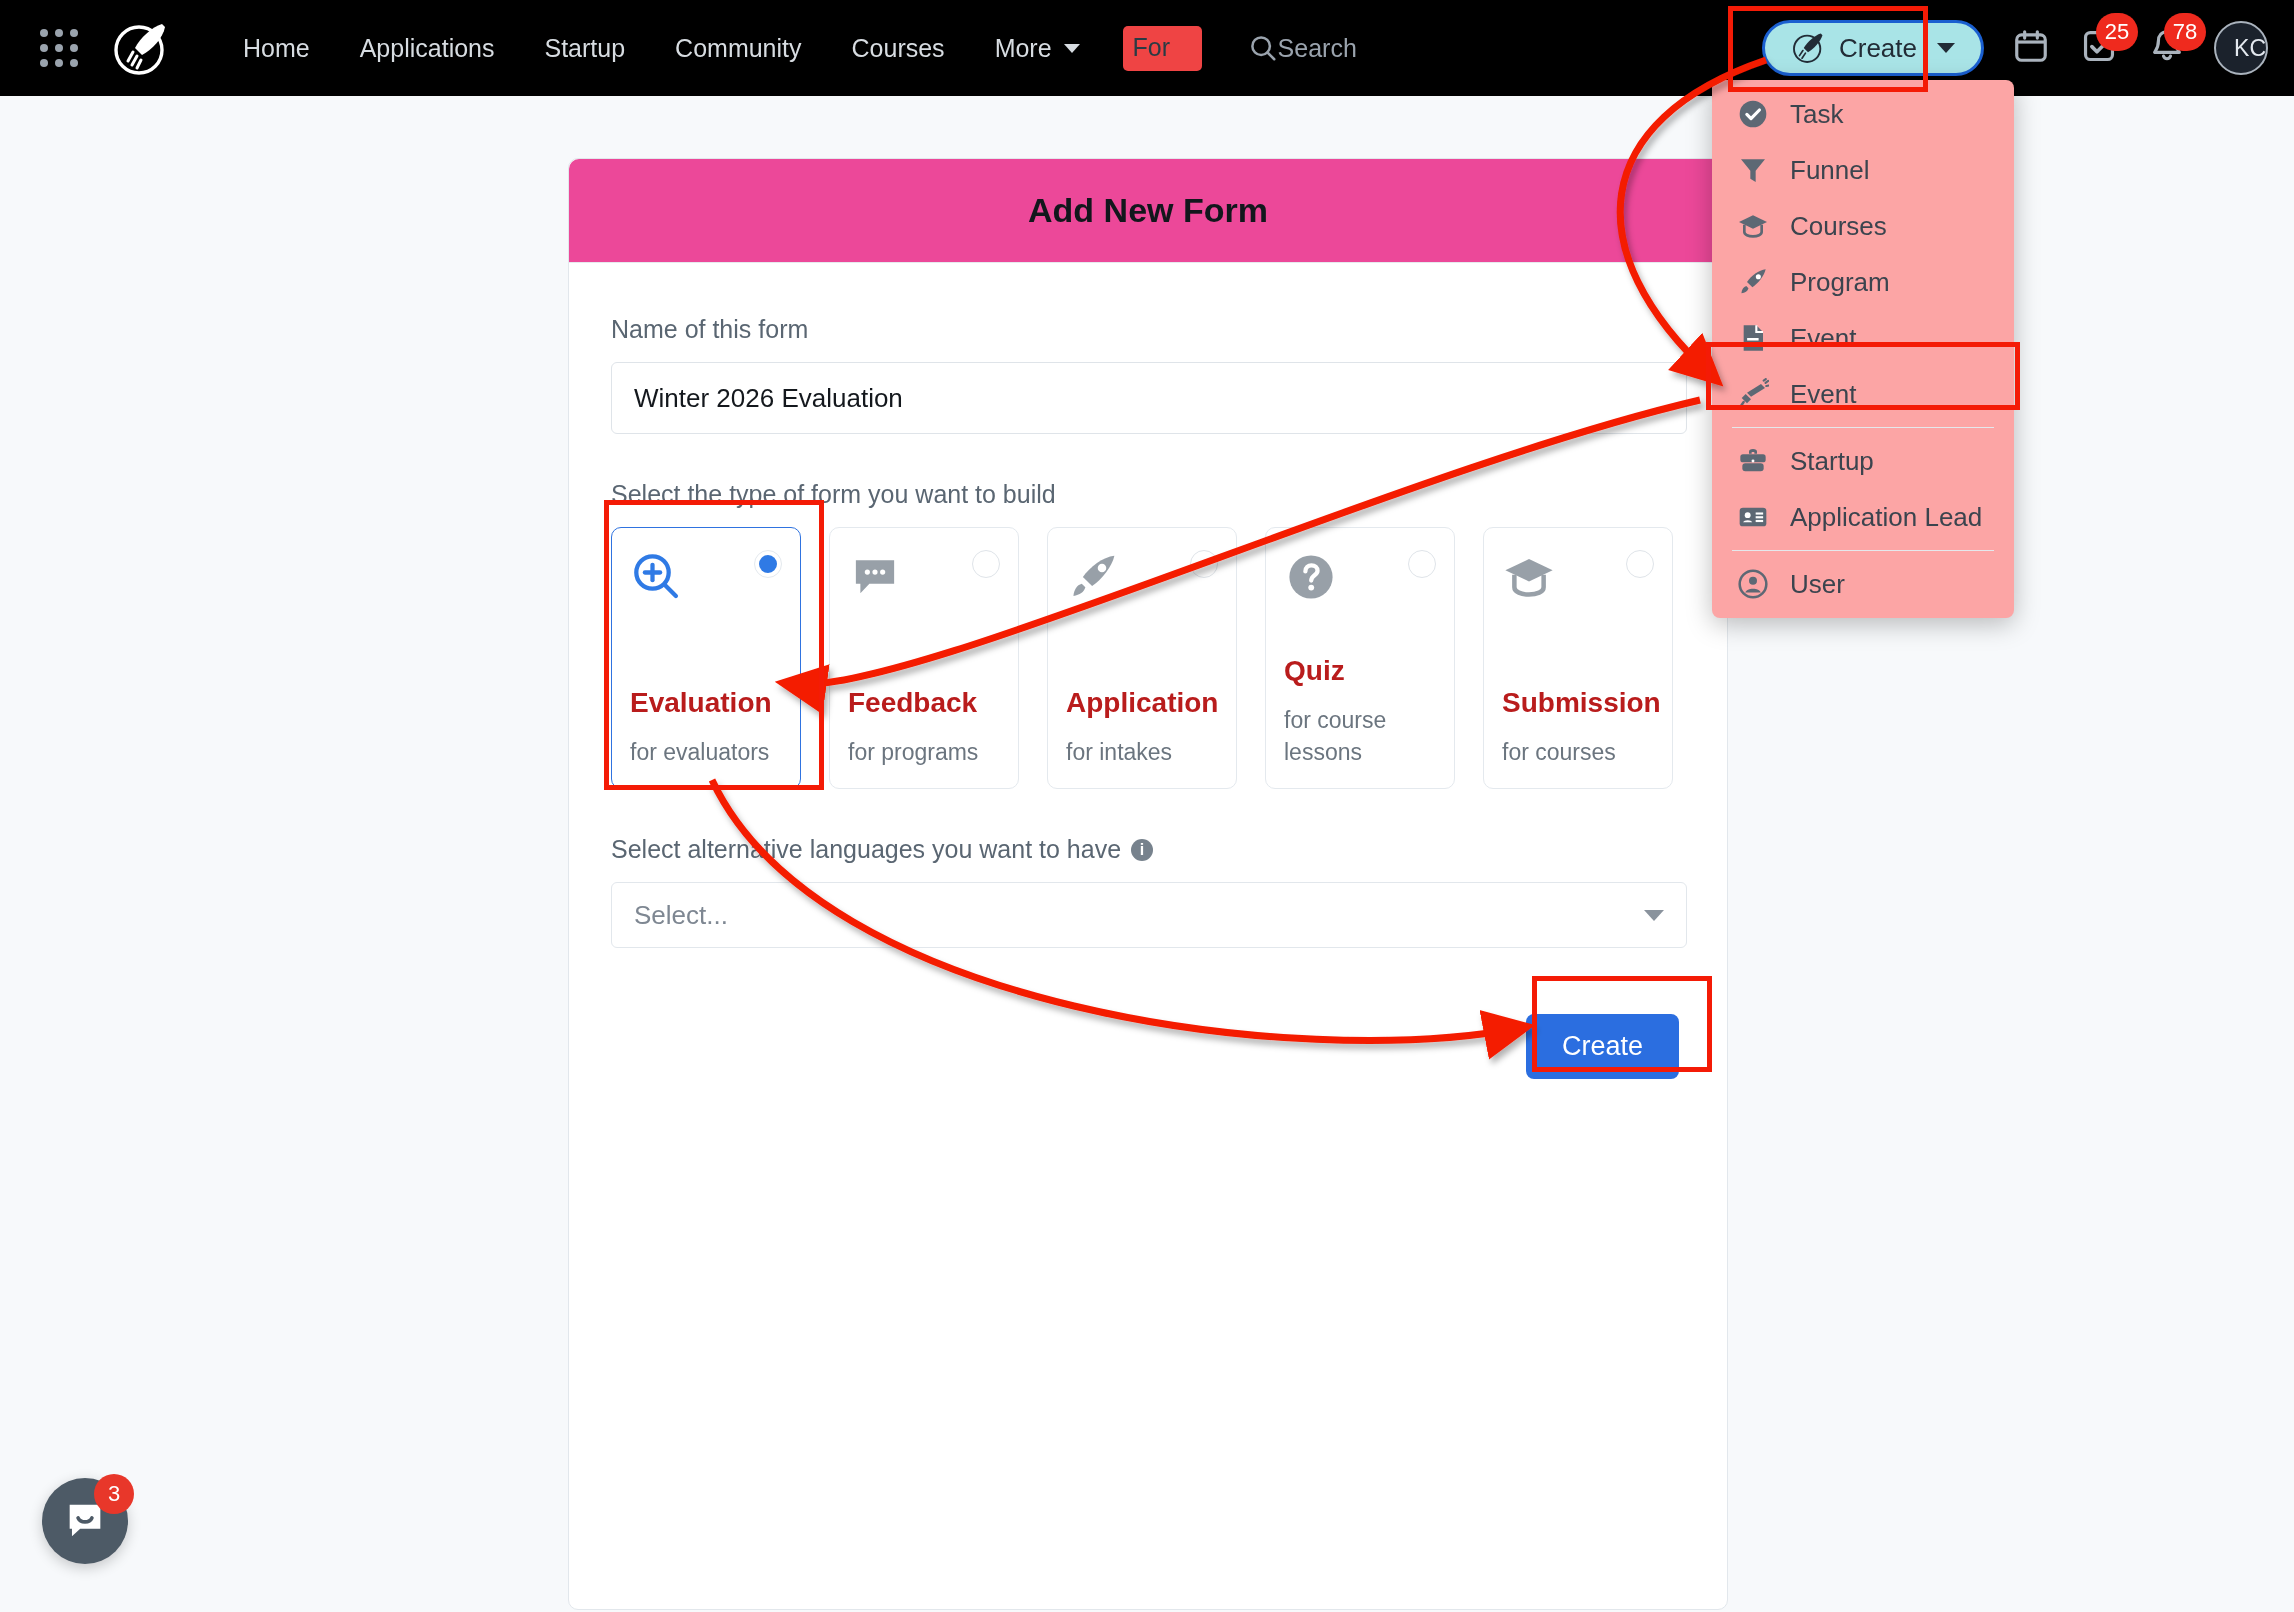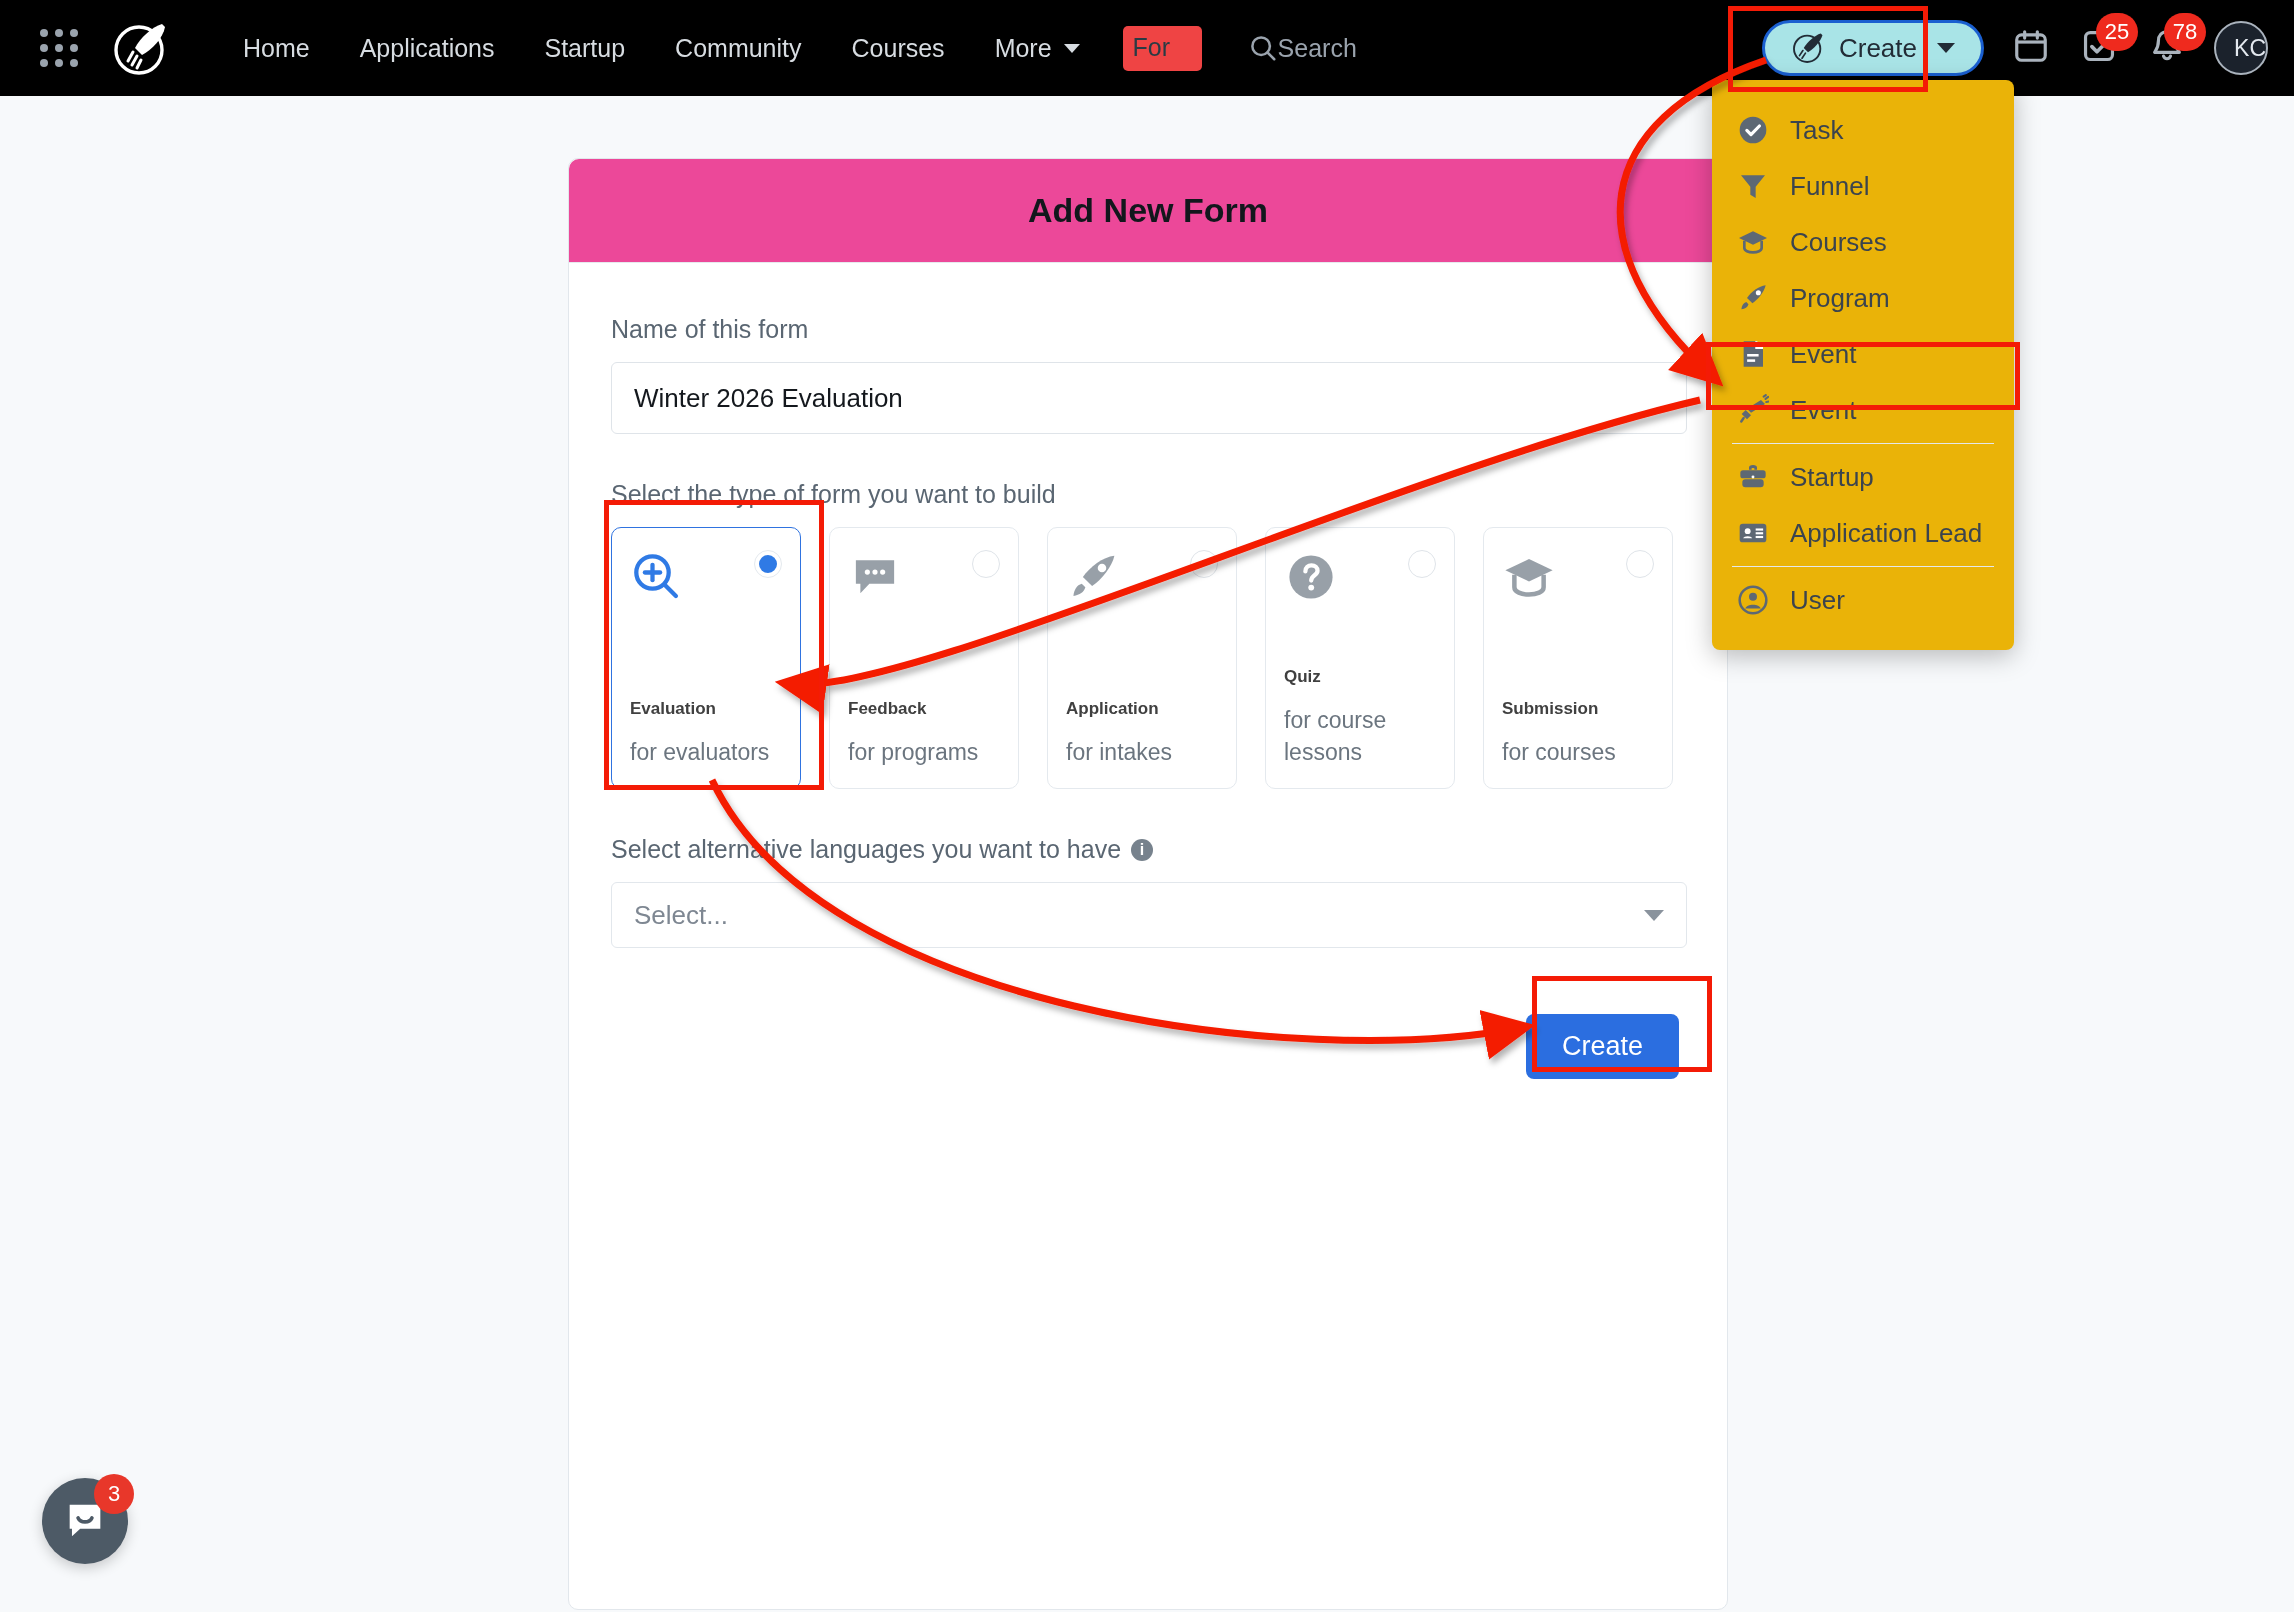--- a/index.html
+++ b/index.html
@@ -59,23 +59,23 @@
   }
   .avatar {
     width: 54px; height: 54px; border-radius: 50%;
     background: #1b222c; border: 2px solid #aab3bd; color: #e3e8ee;
     display:flex;align-items:center;justify-content:flex-end; font-size: 23px; cursor: pointer;
   }
 
   
   .dropdown {
     position: absolute; top: 80px; left: 1712px;
-    width: 302px; background: #eab308; border-radius: 8px;
+    width: 302px; background: #fca5a5; border-radius: 8px;
     box-shadow: 0 6px 26px rgba(0,0,0,0.26);
-    z-index: 60; padding: 22px 0;
+    z-index: 60; padding: 6px 0;
   }
   .dd-item {
     display: flex; align-items: center; gap: 20px;
     padding: 11px 24px; font-size: 26px; color: #3b444e; cursor: pointer;
   }
   .dd-sep { height: 1px; background: #e4e8ec; margin: 5px 20px; }
   .dd-icon { width: 34px; height: 34px; display:flex;align-items:center;justify-content:center; flex: none; }
 
   
   .page-card {
@@ -110,21 +110,21 @@
     padding: 22px 18px 20px 18px;
     display: flex; flex-direction: column; cursor: pointer;
     background: #fff;
   }
   .type-card.selected { border: 1px solid #2f73e0; }
   .type-top { display: flex; justify-content: space-between; align-items: flex-start; height: 66px; }
   .radio { width: 28px; height: 28px; border-radius: 50%; border: 1px solid #dfe4e9; flex: none;
            display:flex;align-items:center;justify-content:center; }
   .radio.on { border-color: #e4e9ee; }
   .radio.on::after { content:""; width:18px;height:18px;border-radius:50%;background:#2f7ae5; display:block; }
-  .type-name { font-size: 17px; font-weight: bold; color: #404040; margin-top: auto; }
+  .type-name { font-size: 28px; font-weight: bold; color: #b91c1c; margin-top: auto; }
   .type-sub { font-size: 23px; color: #6b757f; margin-top: 18px; line-height: 1.36; }
 
   .select-box {
     width: 1076px; height: 66px; border: 1px solid #e2e7ec; border-radius: 6px;
     display: flex; align-items: center; justify-content: space-between;
     padding: 0 22px; cursor: pointer; background:#fff;
   }
   .select-placeholder { font-size: 26px; color: #7e8792; }
   .sel-caret { width:0;height:0;border-left:10px solid transparent;border-right:10px solid transparent;border-top:11px solid #8a939d;}
 

